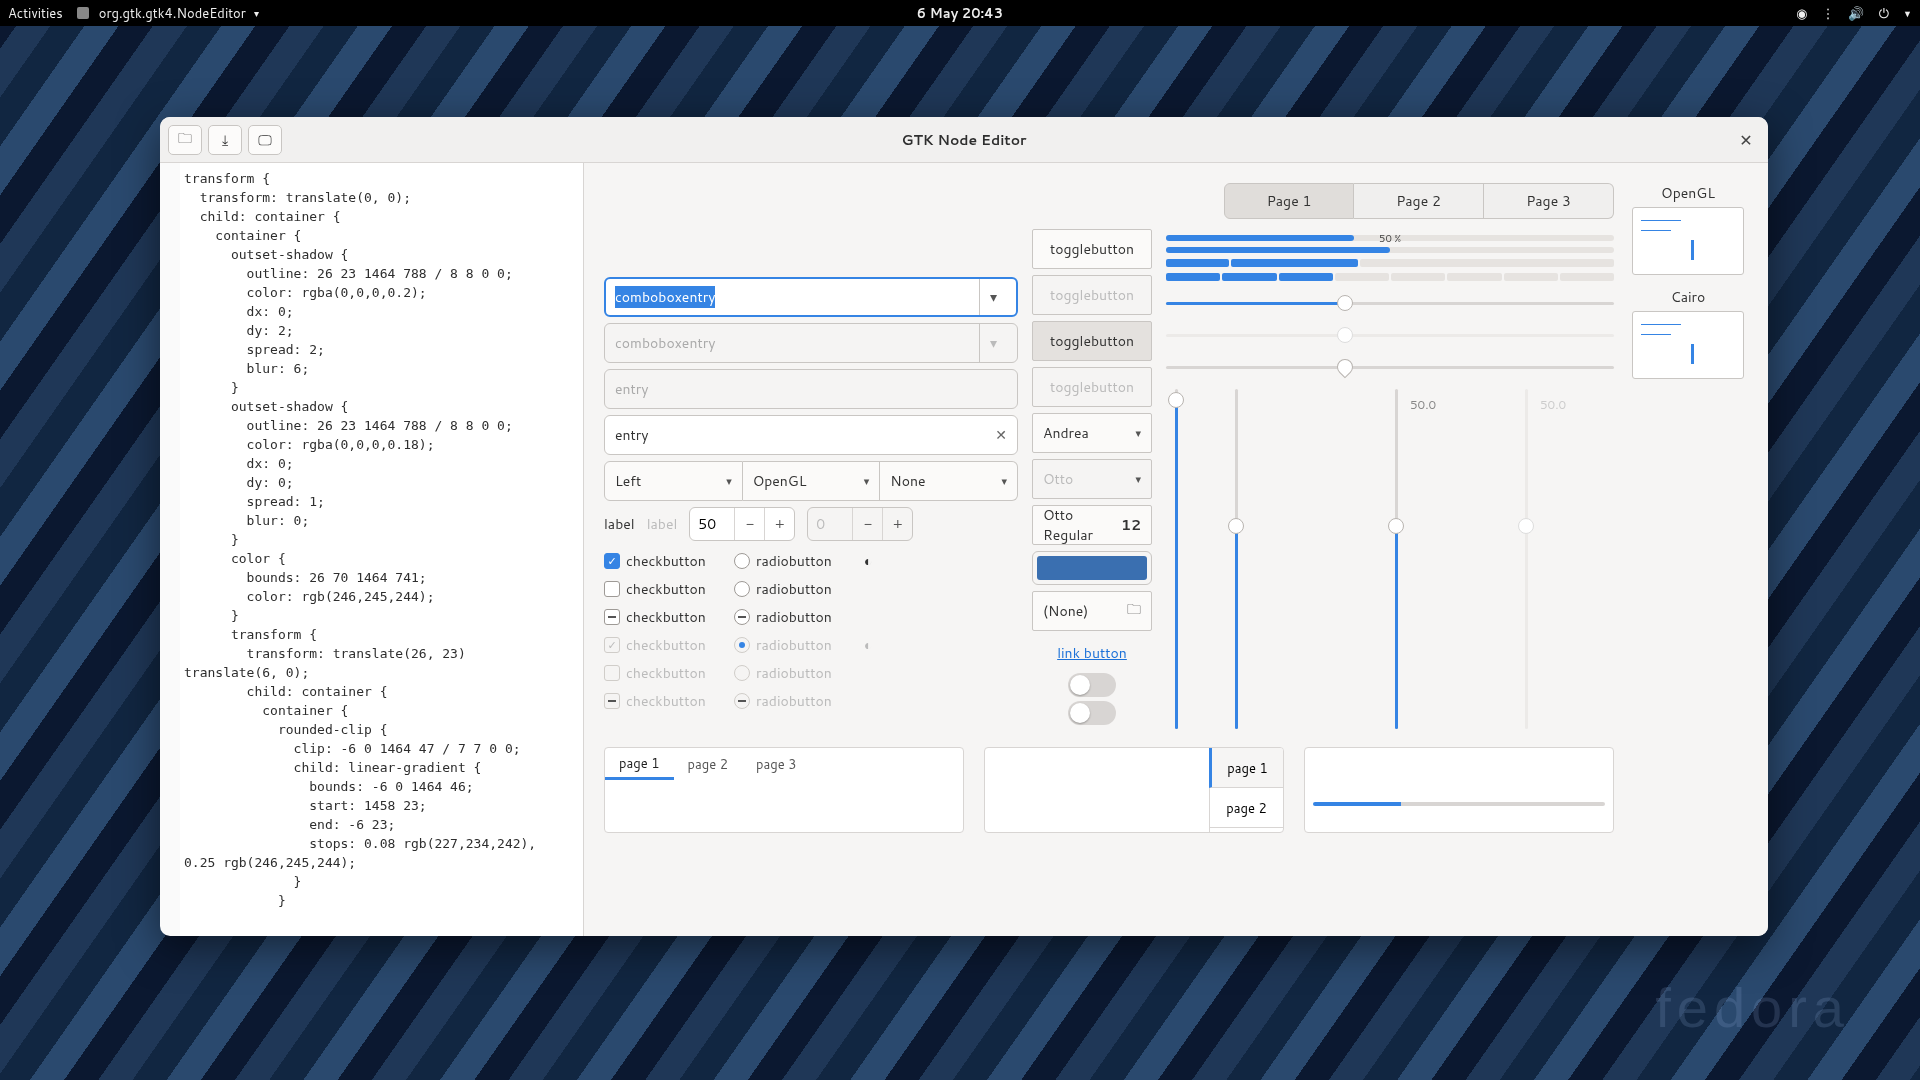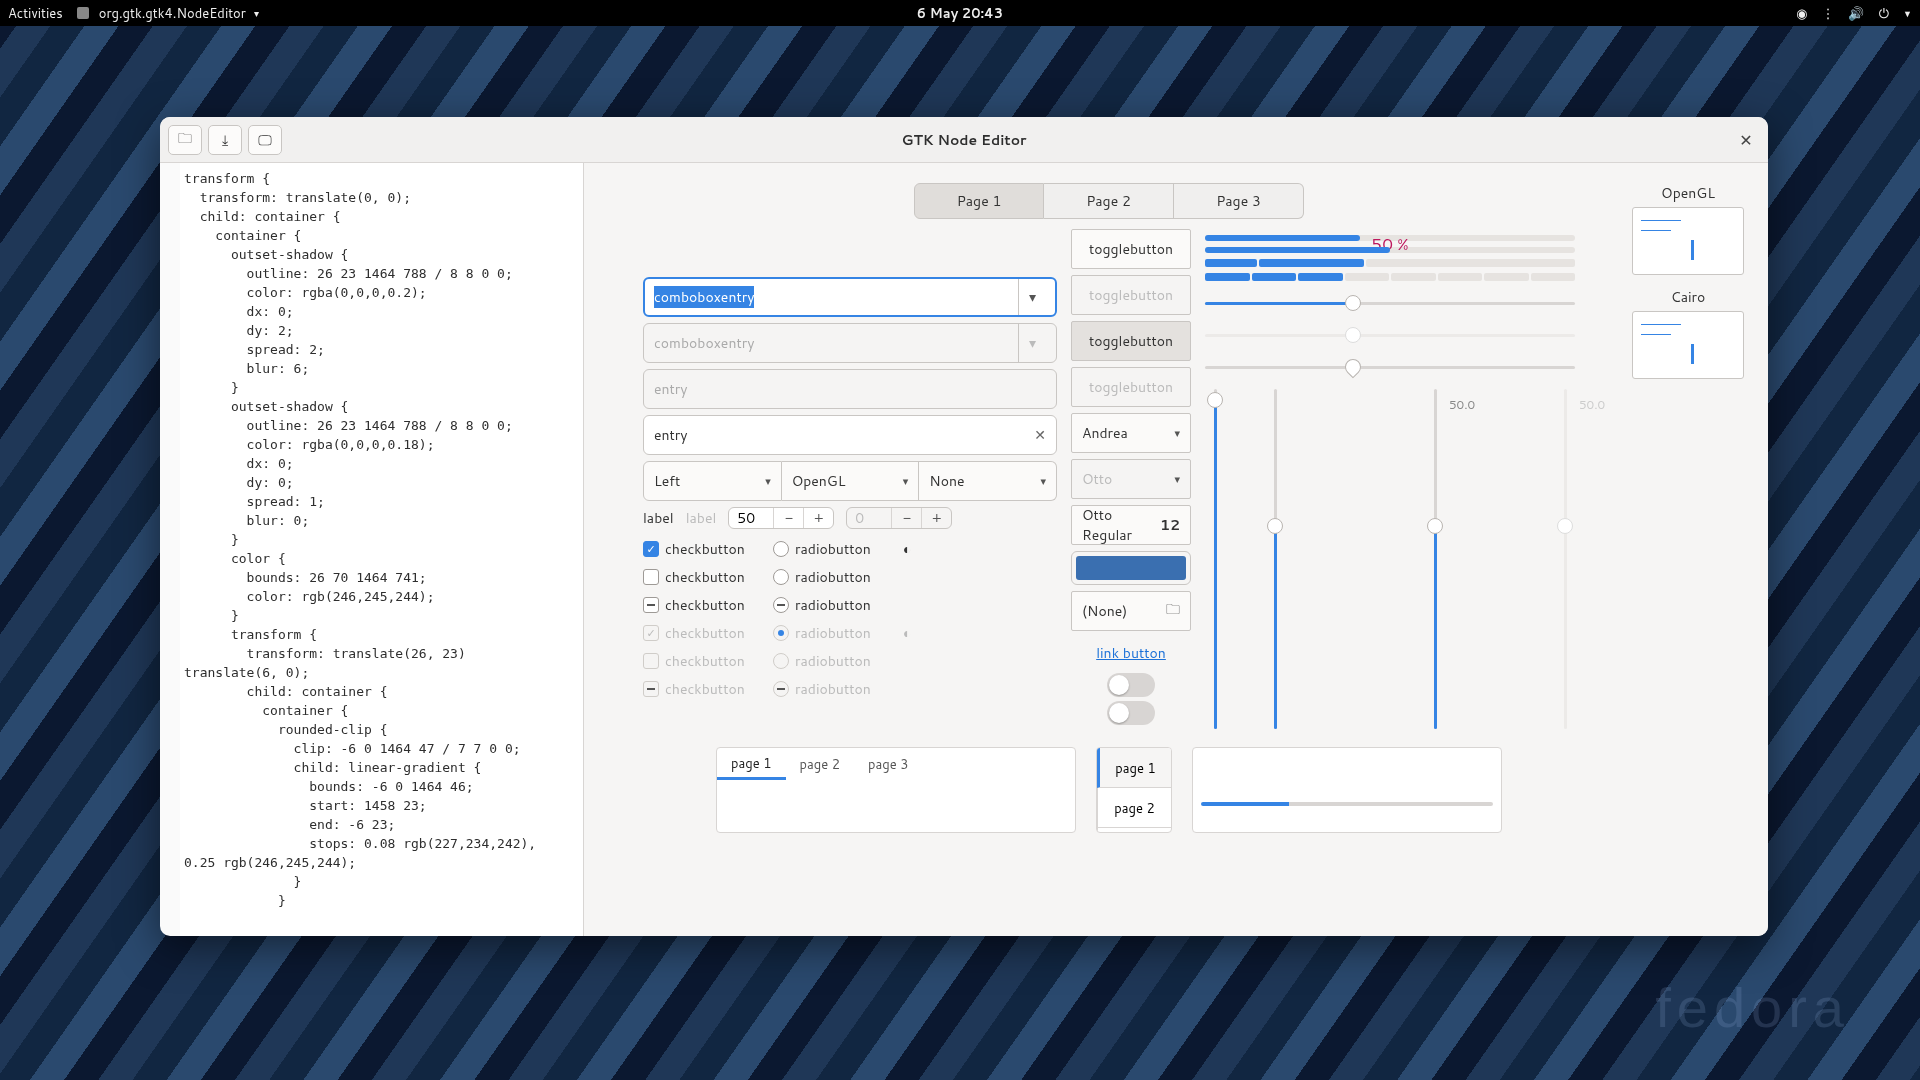--- a/index.html
+++ b/index.html
@@ -75,21 +75,21 @@
   padding: 6px 4px; color: #2e2e2e; white-space: pre;
   overflow: hidden;
 }
 
 
 .preview {
   flex: 1; background: #f6f5f4;
   padding: 20px; display: flex; gap: 0;
   overflow: hidden;
 }
-.previewMain { flex: 1; min-width: 0; display: flex; flex-direction: column; align-items: center; }
+.previewMain { flex: 1; min-width: 0; display: flex; flex-direction: column; }
 .previewSide { width: 120px; margin-left: 14px; }
 
 .notebookTabs { display: flex; justify-content: flex-end; margin-bottom: 10px; }
 .notebookTabs .tab {
   width: 130px; height: 36px; display: flex; align-items: center; justify-content: center;
   border: 1px solid #c9c6c3; background: #f0efee; color: #333;
 }
 .notebookTabs .tab + .tab { border-left: none; }
 .notebookTabs .tab.active { background: #e0ddda; }
 .notebookTabs .tab:first-child { border-radius: 6px 0 0 6px; }
@@ -120,21 +120,21 @@
 }
 .segctl .seg + .seg { border-left: none; }
 .segctl .seg:first-child { border-radius: 6px 0 0 6px; }
 .segctl .seg:last-child { border-radius: 0 6px 6px 0; }
 .segctl .seg .car { color: #555; font-size: 11px; }
 
 .labelRow { display: flex; align-items: center; gap: 12px; margin: 4px 0 10px; }
 .labelRow .lab { color: #333; }
 .labelRow .lab.dim { color: #bbb; }
 .spin {
-  height: 22px; border: 1px solid #c9c6c3; background: #fff; border-radius: 6px;
+  height: 34px; border: 1px solid #c9c6c3; background: #fff; border-radius: 6px;
   display: flex; align-items: center; overflow: hidden;
 }
 .spin.disabled { color: #bbb; background: #f5f4f3; }
 .spin .val { width: 44px; padding: 0 8px; }
 .spin .btn { width: 30px; height: 100%; border-left: 1px solid #d8d5d3; display: flex; align-items: center; justify-content: center; color: #555; }
 
 .checks { display: grid; grid-template-columns: 130px 130px 30px; row-gap: 8px; margin-top: 4px; }
 .ck { display: flex; align-items: center; gap: 6px; color: #333; font-size: 14px; }
 .ck.dim { color: #bbb; }
 .box {
@@ -168,21 +168,21 @@
 .link { color: #1c71d8; text-decoration: underline; text-align: center; padding: 6px 0; }
 .switch {
   width: 48px; height: 24px; border-radius: 12px; background: #d8d5d3;
   margin: 4px auto; position: relative;
 }
 .switch::after { content: ""; position: absolute; width: 20px; height: 20px; border-radius: 50%; background: #fff; top: 2px; left: 2px; box-shadow: 0 1px 2px rgba(0,0,0,.3); }
 
 
 .pbar { height: 6px; background: #e6e3e0; border-radius: 3px; position: relative; margin: 6px 0; }
 .pbar .fill { position: absolute; top: 0; bottom: 0; left: 0; background: #3584e4; border-radius: 3px; }
-.pbar .lbl { position: absolute; top: -16px; right: 0; left: 0; text-align: center; color: #be185d; font-size: 17px; }
+.pbar .lbl { position: absolute; top: -16px; right: 0; left: 0; text-align: center; color: #404040; font-size: 10px; }
 .lvlbar { height: 8px; display: flex; gap: 2px; margin: 6px 0; }
 .lvlbar .seg { flex: 1; background: #e6e3e0; border-radius: 2px; }
 .lvlbar .seg.on { background: #3584e4; }
 .hscale { height: 20px; position: relative; margin: 12px 0; }
 .hscale .track { position: absolute; top: 9px; left: 0; right: 0; height: 3px; background: #d8d5d3; border-radius: 2px; }
 .hscale .fill { position: absolute; top: 9px; left: 0; height: 3px; background: #3584e4; border-radius: 2px; }
 .hscale .thumb { position: absolute; top: 2px; width: 16px; height: 16px; background: #fff; border: 1px solid #b8b4b0; border-radius: 50%; }
 .hscale .thumb.marker { border-radius: 50% 50% 50% 0; transform: rotate(-45deg); }
 .hscale.dim .track { background: #eceae8; }
 .hscale.dim .thumb { border-color: #ddd; }

